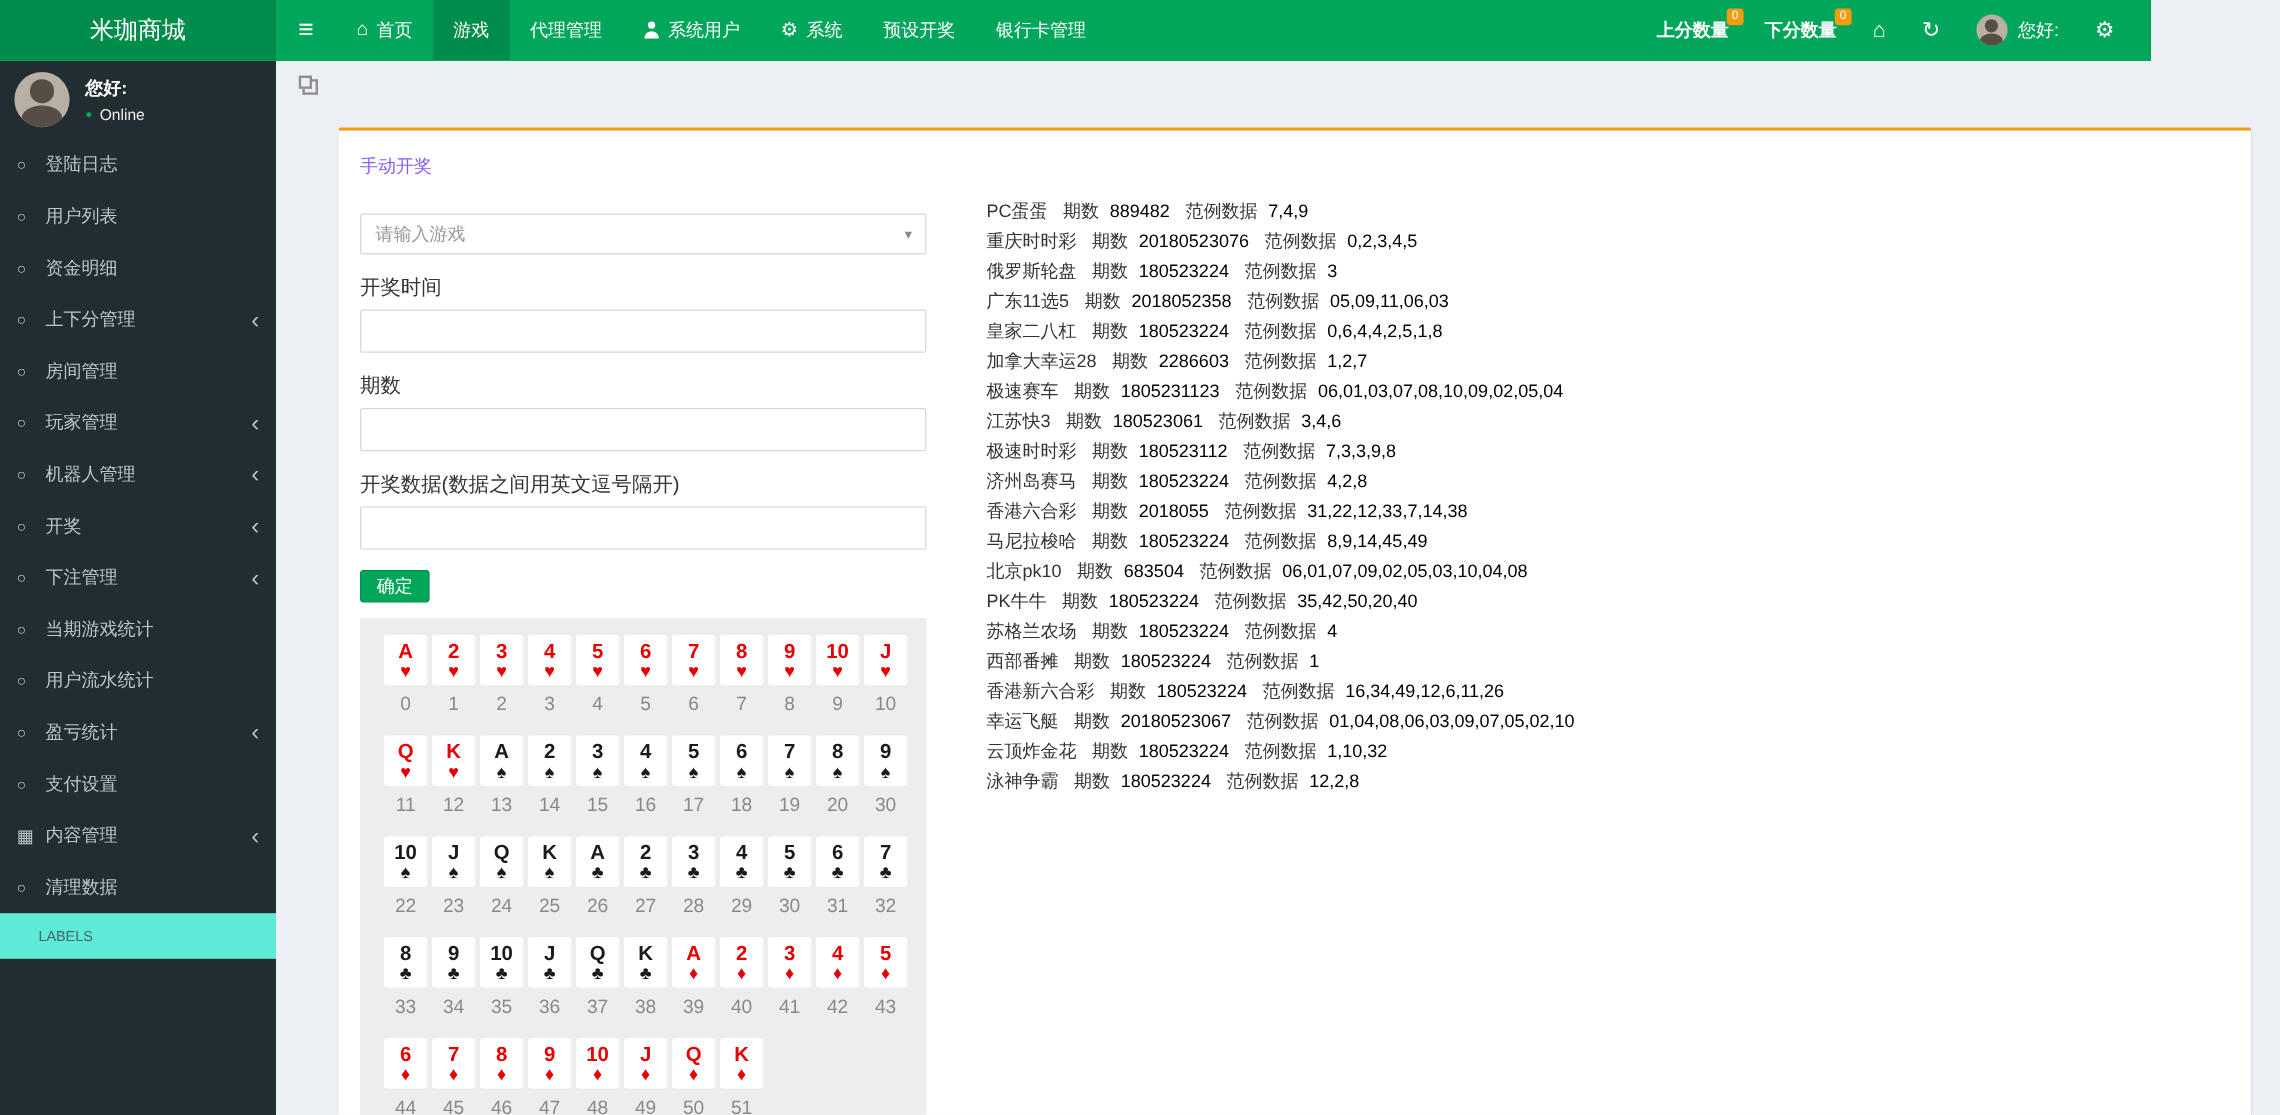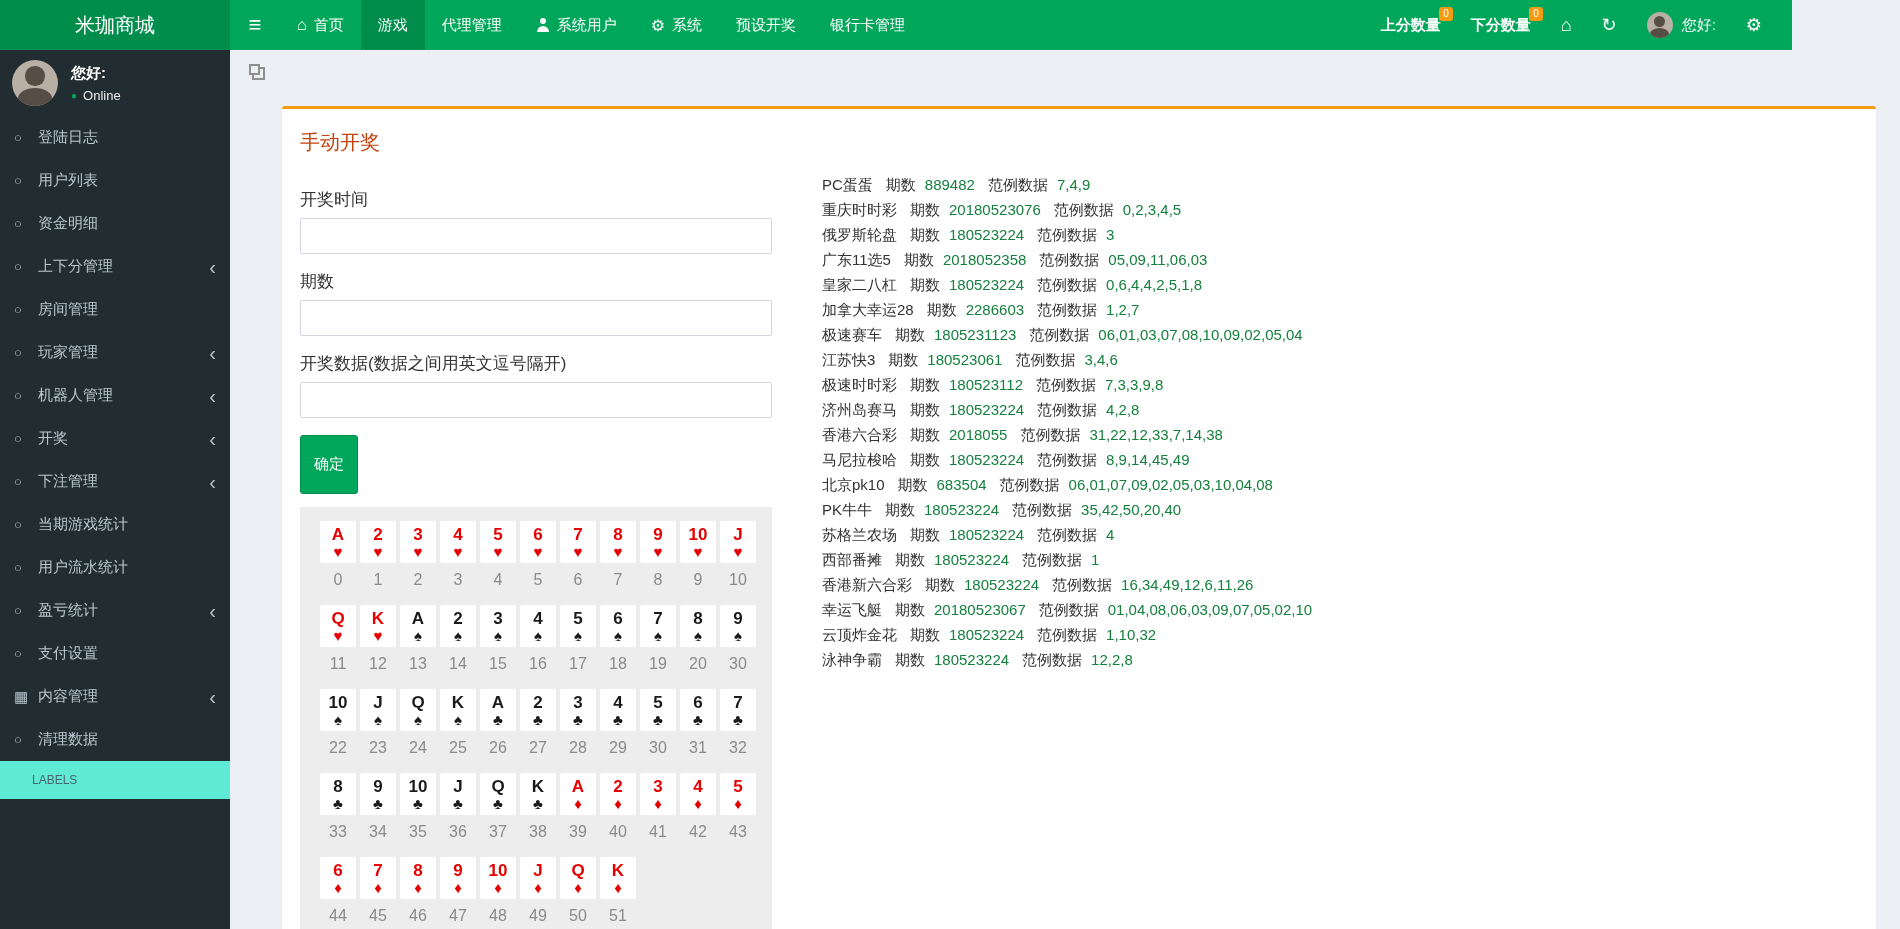--- a/index.html
+++ b/index.html
@@ -43,47 +43,47 @@
   .side-ico.grid { font-size:15px; }
   .chev { margin-left:auto; font-size:20px; line-height:1; color:#b8c7ce; }
   .menu-header { background:#5eead4; color:#4b646f; font-size:12px; padding:12px 32px; }
 
   
   .main { margin-left:230px; padding-top:50px; }
   .content-header { padding:16px 0 0 22px; height:42px; }
   .cube-icon { display:inline-block; width:13px; height:13px; border:2px solid #8f8f8f; position:relative; background:#ecf0f5; cursor:pointer; }
   .cube-icon::after { content:''; position:absolute; width:7px; height:7px; background:#ecf0f5; border:2px solid #8f8f8f; top:-5px; left:-5px; }
   .box { background:#fff; border-top:3px solid #f39c12; border-radius:3px; box-shadow:0 1px 1px rgba(0,0,0,0.1); margin:14px 24px 0 52px; min-height:870px; padding:20px 18px; }
-  .box-title { font-size:20px; font-weight:400; color:#c2410c; }
+  .box-title { font-size:15px; font-weight:400; color:#8b5cf6; }
   .box-columns { display:flex; align-items:flex-start; margin-top:16px; }
 
   
   .form-col { width:472px; flex:none; }
   .select { margin-top:14px; width:100%; height:34px; border:1px solid #d2d6de; border-radius:2px; background:#fff; display:flex; align-items:center; padding:0 12px; color:#999; font-size:15px; position:relative; cursor:pointer; }
   .caret { position:absolute; right:11px; color:#888; font-size:12px; }
   .f-label { margin:16px 0 7px; font-size:17px; color:#333; }
   .f-input { width:100%; height:36px; border:1px solid #d2d6de; border-radius:2px; padding:0 10px; font-size:15px; color:#333; outline:none; }
-  .btn-confirm { margin-top:17px; background:#00a65a; border:1px solid #008d4c; color:#fff; font-size:15px; padding:19px 13px; border-radius:3px; cursor:pointer; }
+  .btn-confirm { margin-top:17px; background:#00a65a; border:1px solid #008d4c; color:#fff; font-size:15px; padding:3px 13px; border-radius:3px; cursor:pointer; }
 
   
   .cards-panel { margin-top:13px; background:#ededed; padding:14px 0 10px 18px; width:472px; }
   .card-row { display:flex; }
   .card-cell { width:40px; display:flex; flex-direction:column; align-items:center; cursor:pointer; }
   .pcard { width:36px; height:42px; background:#fff; border-radius:2px; display:flex; flex-direction:column; align-items:center; justify-content:center; line-height:1; }
   .pcard .rank { font-size:17px; font-weight:700; }
   .pcard .suit { font-size:15px; margin-top:1px; }
   .pcard.red { color:#e60000; }
   .pcard.black { color:#1a1a1a; }
   .cnum { margin-top:8px; margin-bottom:16px; color:#8a8a8a; font-size:16px; }
 
   
   .games-col { margin-left:50px; }
   .game-line { font-size:15px; line-height:25px; color:#333; white-space:nowrap; }
   .game-line .lbl { margin-left:13px; }
-  .game-line .val { margin-left:9px; color:#15803d; }
+  .game-line .val { margin-left:9px; color:#000000; }
 </style>
 </head>
 <body>
 
 <header class="navbar">
   <div class="brand">米珈商城</div>
   <a class="hamburger">≡</a>
   <nav class="nav-menu">
       <a class="nav-item">
         <span class="nav-ico">⌂</span>
@@ -213,20 +213,24 @@
 </aside>
 
 <div class="main">
   <div class="content-header">
     <span class="cube-icon"></span>
   </div>
   <div class="box">
     <h2 class="box-title">手动开奖</h2>
     <div class="box-columns">
       <div class="form-col">
+        <div class="select">
+          <span>请输入游戏</span>
+          <span class="caret">▾</span>
+        </div>
         <div class="f-label">开奖时间</div>
         <input class="f-input" style="">
         <div class="f-label">期数</div>
         <input class="f-input" style="">
         <div class="f-label">开奖数据(数据之间用英文逗号隔开)</div>
         <input class="f-input" style="">
         <div>
           <button class="btn-confirm">确定</button>
         </div>
         <div class="cards-panel">

